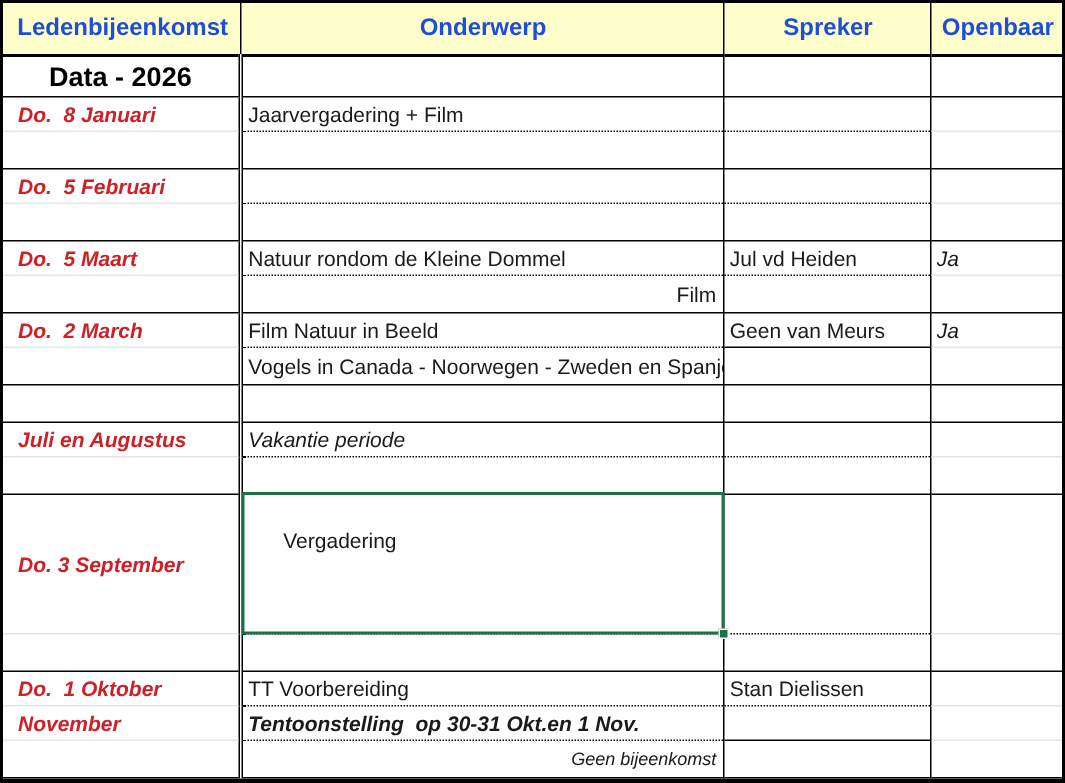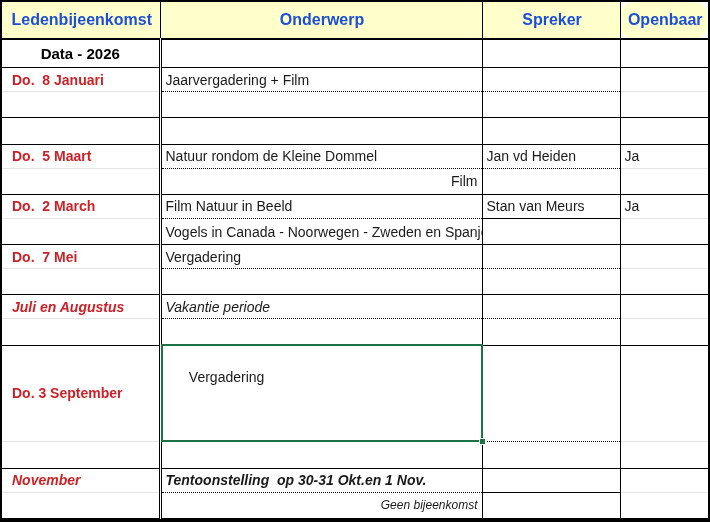--- a/index.html
+++ b/index.html
@@ -39,43 +39,43 @@
   tr.hdr th{
     background:var(--header_bg);
     text-align:center;
     font-weight:bold;
     font-size:16px;
     color:#1d4ed8;
     border-bottom:2px solid var(--grid);
     border-right:1px solid var(--grid);
     padding-left:6px;
   }
-  tr.hdr th:last-child{border-right:none;border-radius:14px;}
+  tr.hdr th:last-child{border-right:none;}
   
   tr.subhdr{height:24px;}
   tr.subhdr td{border-bottom:1px solid var(--grid);}
   .data-label{
     text-align:center;
     font-weight:bold;
-    font-size:15px;
+    font-size:18px;
     color:#000;
   }
   
   td.ca{border-right:3px double var(--grid);}
   td.cb,td.cc{border-right:1px solid var(--grid);}
   
   td.date{
     color:var(--date_red);
     font-weight:bold;
     padding-left:10px;
   }
   
   tr.main{height:20px;}
   tr.sub{height:22px;}
-  tr.main td.ca,tr.main td.cd{border-bottom:1px solid var(--light_divider);}
+  tr.main td.ca,tr.main td.cd{border-bottom:1px solid var(--light_divider);font-style:italic;}
   tr.main td.cb,tr.main td.cc{border-bottom:1px dotted var(--grid);}
   tr.main td.solid{border-bottom:1px solid var(--grid);}
   tr.sub td{border-bottom:1px solid var(--grid);text-align:right;}
   
   .it{font-style:italic;margin-top:48px;}
   .bi{font-style:italic;font-weight:bold;}
   .small-it{font-style:italic;font-size:12px;padding-left:12px;}
   
   td.selected{position:relative;overflow:visible;}
   .sel-border{
@@ -125,59 +125,59 @@
     <td class="cc"></td>
     <td class="cd"></td>
   </tr>
   <tr class="sub">
     <td class="ca"></td>
     <td class="cb"></td>
     <td class="cc"></td>
     <td class="cd"></td>
   </tr>
 
+  <tr class="main">
+    <td class="ca date">Do.  5 Februari</td>
+    <td class="cb"></td>
+    <td class="cc"></td>
+    <td class="cd"></td>
+  </tr>
   <tr class="sub">
     <td class="ca"></td>
     <td class="cb"></td>
     <td class="cc"></td>
     <td class="cd"></td>
   </tr>
 
   <tr class="main">
     <td class="ca date">Do.  5 Maart</td>
     <td class="cb">Natuur rondom de Kleine Dommel</td>
-    <td class="cc">Jan vd Heiden</td>
+    <td class="cc">Jul vd Heiden</td>
     <td class="cd">Ja</td>
   </tr>
   <tr class="sub">
     <td class="ca"></td>
     <td class="cb">Film</td>
     <td class="cc"></td>
     <td class="cd"></td>
   </tr>
 
   <tr class="main">
     <td class="ca date">Do.  2 March</td>
     <td class="cb">Film Natuur in Beeld</td>
-    <td class="cc solid">Stan van Meurs</td>
+    <td class="cc solid">Geen van Meurs</td>
     <td class="cd">Ja</td>
   </tr>
   <tr class="sub">
     <td class="ca"></td>
     <td class="cb">Vogels in Canada - Noorwegen - Zweden en Spanje</td>
     <td class="cc"></td>
     <td class="cd"></td>
   </tr>
 
-  <tr class="main">
-    <td class="ca date">Do.  7 Mei</td>
-    <td class="cb">Vergadering</td>
-    <td class="cc"></td>
-    <td class="cd"></td>
-  </tr>
   <tr class="sub">
     <td class="ca"></td>
     <td class="cb"></td>
     <td class="cc"></td>
     <td class="cd"></td>
   </tr>
 
 
   <tr class="main">
     <td class="ca date it">Juli en Augustus</td>
@@ -202,20 +202,26 @@
     <td class="cc"></td>
     <td class="cd"></td>
   </tr>
   <tr class="sub">
     <td class="ca"></td>
     <td class="cb"></td>
     <td class="cc"></td>
     <td class="cd"></td>
   </tr>
 
+  <tr class="main">
+    <td class="ca date">Do.  1 Oktober</td>
+    <td class="cb">TT Voorbereiding</td>
+    <td class="cc">Stan Dielissen</td>
+    <td class="cd"></td>
+  </tr>
 
   <tr class="main">
     <td class="ca date it">November</td>
     <td class="cb bi">Tentoonstelling  op 30-31 Okt.en 1 Nov.</td>
     <td class="cc solid"></td>
     <td class="cd"></td>
   </tr>
   <tr class="sub">
     <td class="ca"></td>
     <td class="cb small-it">Geen bijeenkomst</td>

